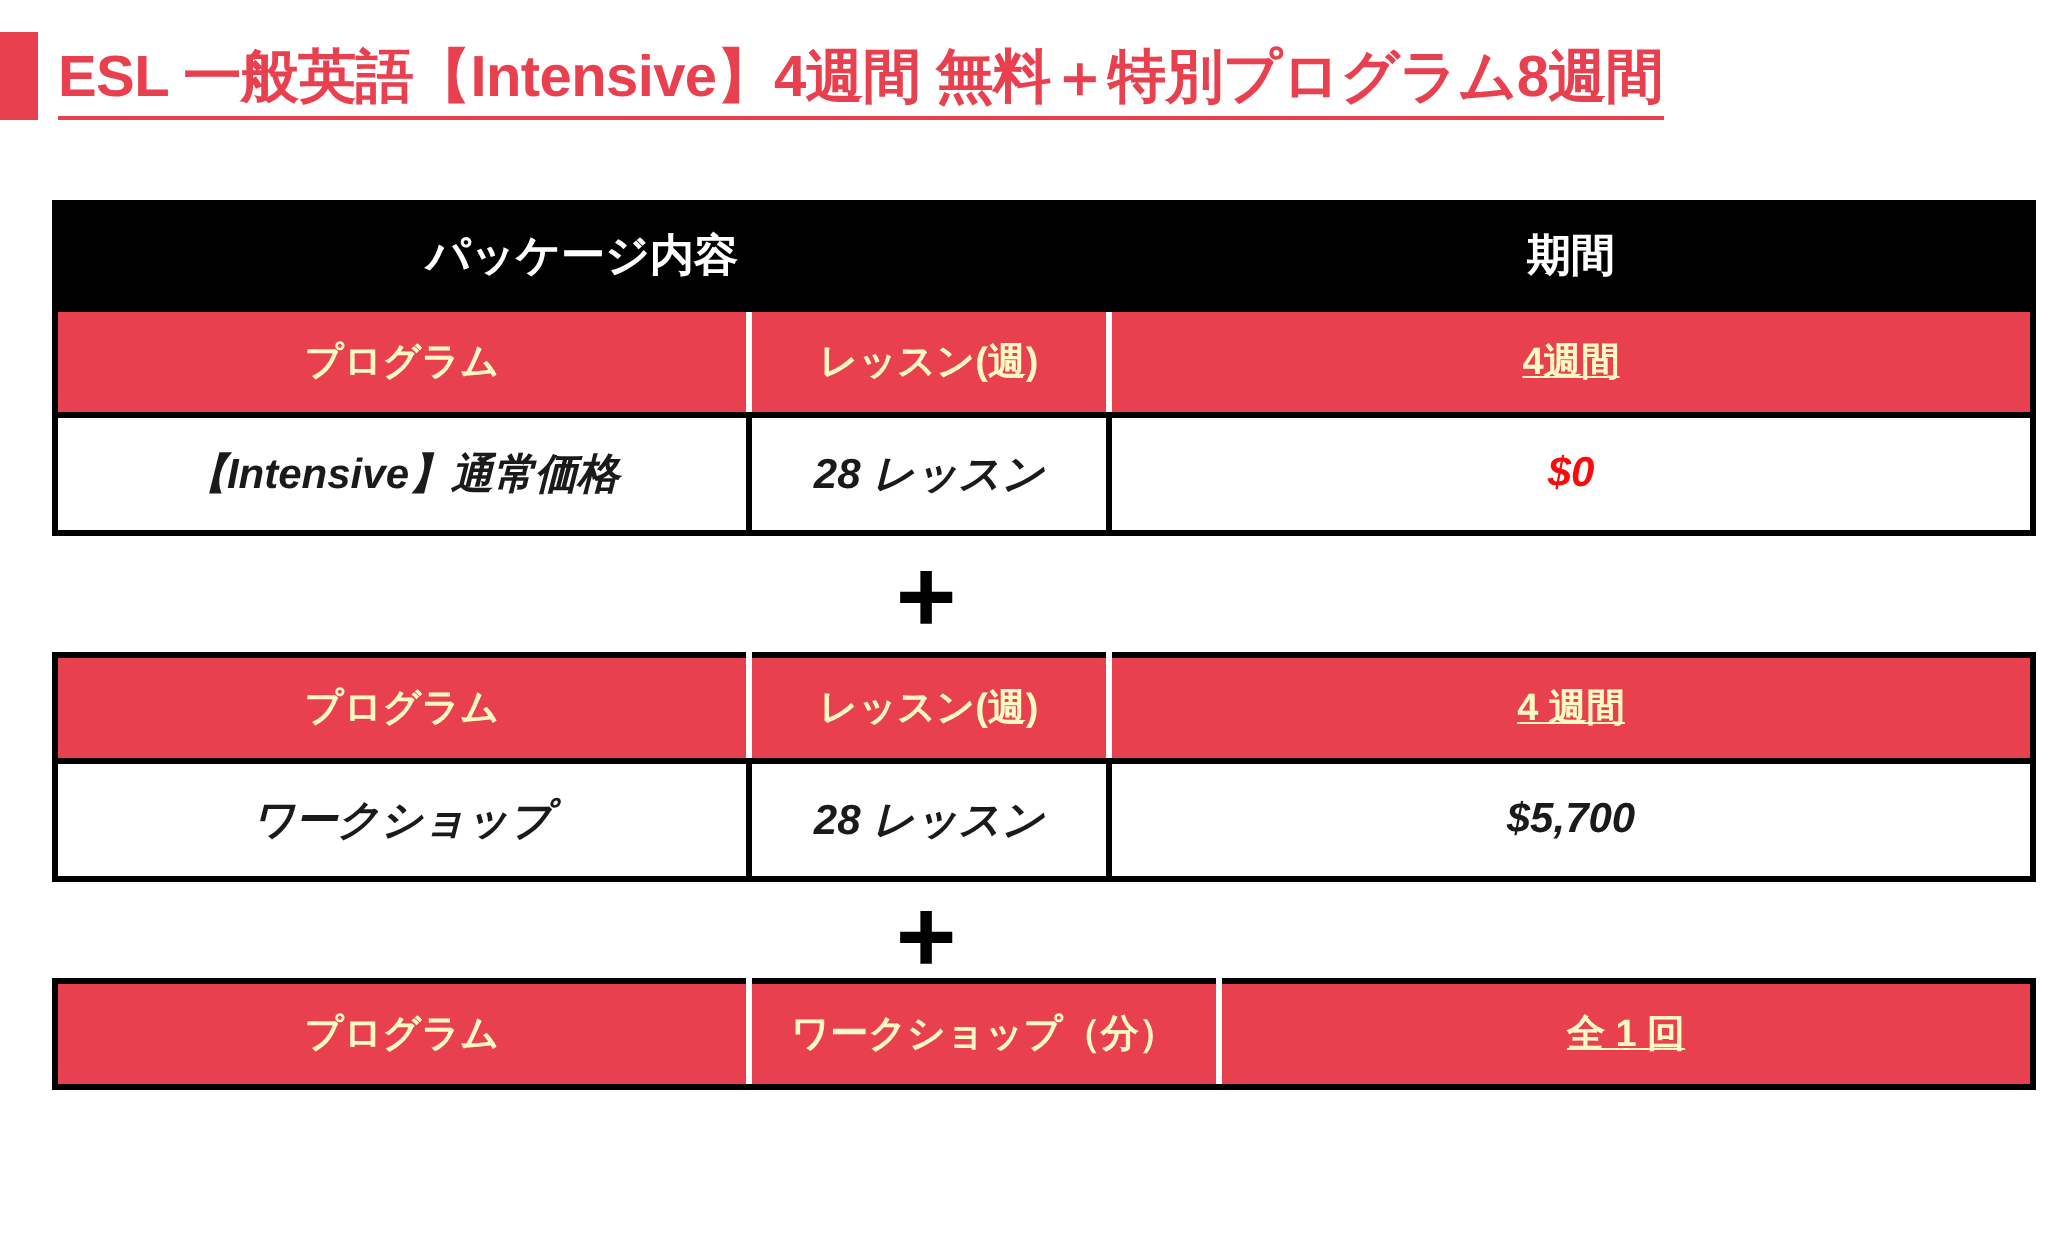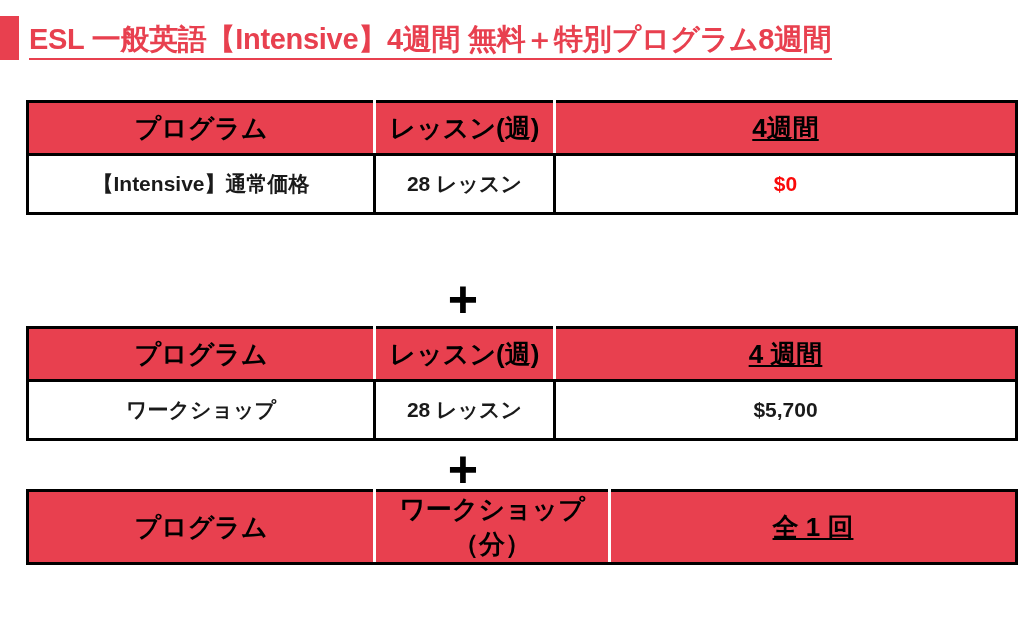--- a/index.html
+++ b/index.html
@@ -68,36 +68,37 @@
     font-size: 22px;
     border-color: #000000;
   }
   .hdr-black td.sep-left {
     border-left: 3px solid #ffffff;
   }
 
   
   .hdr-red td {
     background: #e8404f;
-    color: #000000;
+    color: #fef9c3;
     height: 50px;
-    font-size: 26px;
+    font-size: 19px;
     border-top-color: #000000;
     border-bottom-color: #000000;
     border-left-color: #ffffff;
     border-right-color: #ffffff;
   }
   .hdr-red td:first-child { border-left-color: #000000; }
   .hdr-red td:last-child  { border-right-color: #000000; text-decoration: underline; }
 
   
   .row-body td {
     background: #ffffff;
     height: 56px;
     font-size: 21px;
+    font-style: italic;
   }
   .val-red { color: #fa0a0a !important; }
 
   
   .plus {
     position: absolute;
     left: 0;
     width: 1024px;
     text-align: center;
     color: #000000;
@@ -116,20 +117,24 @@
   <div class="title-text">ESL 一般英語【Intensive】4週間 無料＋特別プログラム8週間</div>
 </div>
 
 <table class="tbl" style="top:100px;">
   <colgroup>
       <col style="width:347px">
       <col style="width:180px">
       <col style="width:462px">
     </colgroup>
   <tbody>
+    <tr class="hdr-black">
+      <td colspan="2">パッケージ内容</td>
+      <td class="sep-left">期間</td>
+    </tr>
     <tr class="hdr-red">
       <td>プログラム</td>
       <td>レッスン(週)</td>
       <td>4週間</td>
     </tr>
     <tr class="row-body">
       <td>【Intensive】通常価格</td>
       <td>28 レッスン</td>
       <td class="val-red">$0</td>
     </tr>

